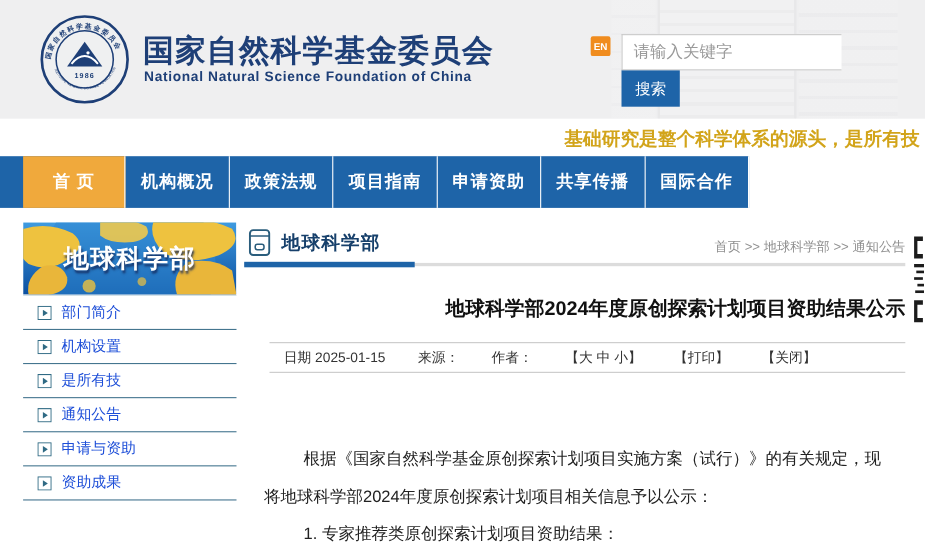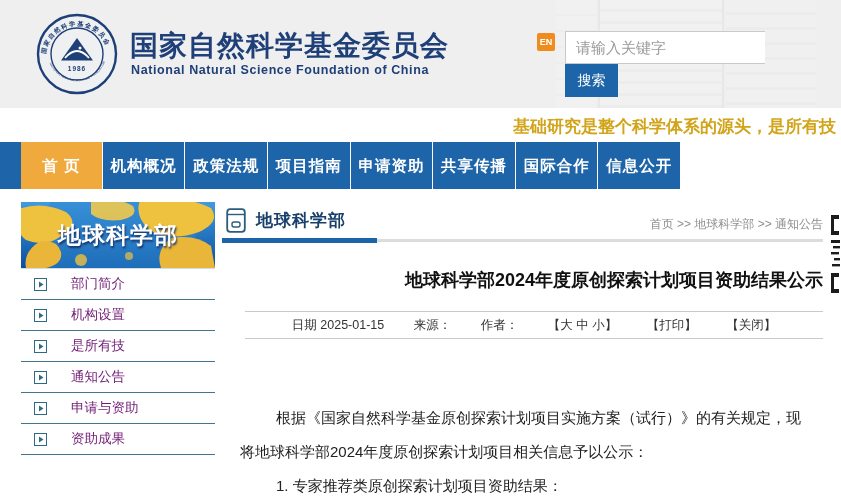--- a/index.html
+++ b/index.html
@@ -37,31 +37,31 @@
   .nav-item.active{background:#f0a93c;width:99px;}
   .nav-fill{flex:1;}
   
   .side-banner{position:absolute;left:21px;top:202px;width:194px;height:66px;cursor:pointer;overflow:hidden;}
   .side-banner svg{position:absolute;left:0;top:0;}
   .side-banner-title{position:absolute;left:0;top:18px;width:194px;text-align:center;color:#fff;
     font-size:23px;font-weight:bold;letter-spacing:1px;text-shadow:1px 2px 2px rgba(20,40,90,.85);}
   .side-menu{position:absolute;left:21px;top:268px;width:194px;border-top:1px solid #cfdde4;}
   .side-item{height:30px;display:flex;align-items:center;border-bottom:1px solid #44758f;cursor:pointer;}
   .side-item .tri-icon{margin-left:13px;display:block;}
-  .side-item .lbl{margin-left:24px;font-size:13.5px;color:#701a75;}
+  .side-item .lbl{margin-left:9px;font-size:13.5px;color:#1d4ed8;}
   
   .main{position:absolute;left:222px;top:205px;width:601px;height:295px;}
   .section-head{position:absolute;left:4px;top:3px;display:flex;align-items:center;}
   .section-title{margin-left:10px;font-size:17px;font-weight:bold;color:#17406b;letter-spacing:1px;}
   .breadcrumb{position:absolute;right:0;top:11px;font-size:12px;color:#8f8f8f;cursor:pointer;}
   .section-underline{position:absolute;left:0;top:34px;width:601px;height:3px;background:#dcdcdc;}
   .section-underline::before{content:"";position:absolute;left:0;top:-1px;width:155px;height:5px;background:#1e64a8;}
   .article-title{position:absolute;left:0;top:63px;width:100%;text-align:right;font-size:18px;font-weight:bold;color:#111;}
   .meta-row{position:absolute;left:23px;right:0;top:106px;height:26px;line-height:26px;border-top:1px solid #c9c9c9;
-    border-bottom:1px solid #c9c9c9;text-align:center;font-size:12.5px;color:#333;white-space:nowrap;}
+    border-bottom:1px solid #c9c9c9;text-align:left;font-size:12.5px;color:#333;white-space:nowrap;}
   .meta-row span{margin:0 13px;}
   .meta-action{cursor:pointer;}
   .article-body{position:absolute;left:18px;right:16px;top:196px;font-size:15px;line-height:34px;color:#222;}
   .article-body p{margin:0;text-indent:2.4em;}
   
   .float-widget{position:absolute;right:0;top:213px;width:12px;height:86px;overflow:hidden;cursor:pointer;}
 </style>
 </head>
 <body>
 
@@ -105,21 +105,20 @@
 </div>
 
 <div class="nav">
   <div class="nav-item active">首 页</div>
   <div class="nav-item">机构概况</div>
   <div class="nav-item">政策法规</div>
   <div class="nav-item">项目指南</div>
   <div class="nav-item">申请资助</div>
   <div class="nav-item">共享传播</div>
   <div class="nav-item">国际合作</div>
-  <div class="nav-item">信息公开</div>
   <div class="nav-fill"></div>
 </div>
 
 <div class="side-banner">
   <svg width="194" height="66" viewBox="0 0 194 66">
     <defs>
       <linearGradient id="sea" x1="0" y1="0" x2="0" y2="1">
         <stop offset="0" stop-color="#3f9be0"></stop>
           <stop offset="1" stop-color="#0b4fa0"></stop>
       </linearGradient>

